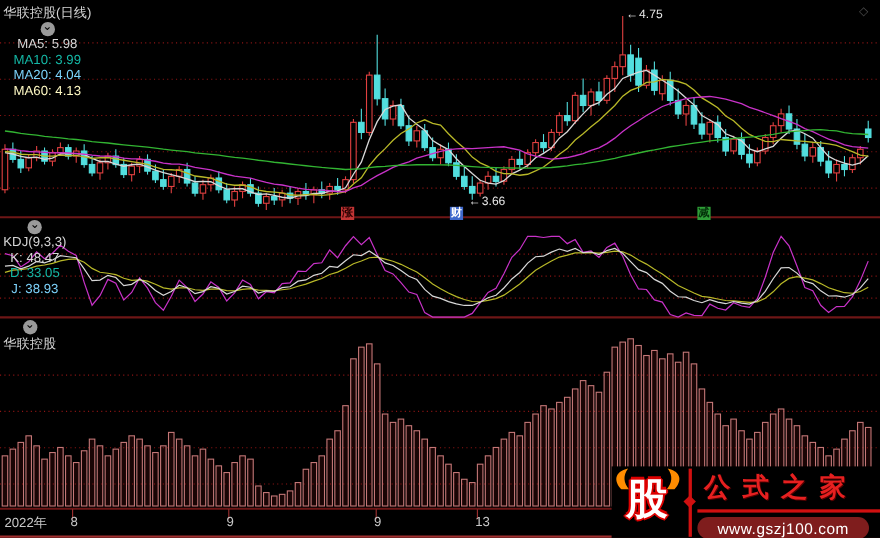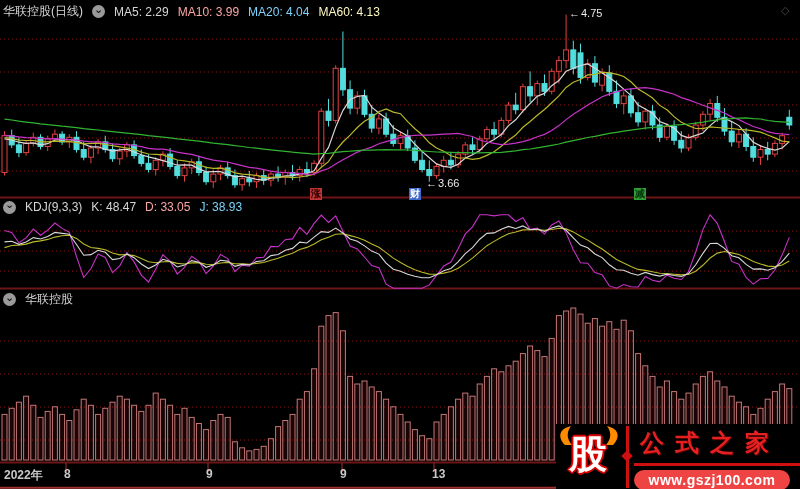--- a/index.html
+++ b/index.html
@@ -1,52 +1,52 @@
 <!DOCTYPE html>
 <html><head>
 <meta charset="utf-8">
 <style>
   html,body{margin:0;padding:0;background:#000;}
   .screen{position:relative;width:800px;height:489px;background:#000;overflow:hidden;
           font-family:"Liberation Sans",sans-serif;}
   #chart-canvas{position:absolute;left:0;top:0;}
-  .hdr{position:absolute;display:flex;align-items:center;gap:9px;font-size:12px;white-space:nowrap;}
+  .hdr{position:absolute;display:flex;align-items:center;font-size:12px;white-space:nowrap;flex-direction:column;}
   #main-hdr{left:3px;top:3px;}
   #kdj-hdr{left:3px;top:200px;}
   #chip-hdr{left:3px;top:291px;}
   .c-white{color:#d6d6d6;}
-  .c-yellow{color:#fca5a5;}
+  .c-yellow{color:#14b8a6;}
   .c-mag{color:#7dd3fc;}
   .c-green{color:#fef9c3;}
   .icon-circle{display:inline-flex;width:13px;height:13px;border-radius:50%;background:#9a9a9a;
                color:#000;align-items:center;justify-content:center;font-size:11px;line-height:1;flex:0 0 auto;}
   .icon-circle span{margin-top:-5px;}
   .diamond{position:absolute;left:781px;top:4px;color:#4a4a4a;font-size:11px;}
   .ann{position:absolute;color:#e8e8e8;font-size:11px;display:flex;gap:1px;line-height:1.2;}
   #ann-high{left:569px;top:7px;}
   #ann-low{left:426px;top:177px;}
   .marker{position:absolute;width:12px;height:12px;line-height:12px;text-align:center;font-size:10px;top:188px;font-weight:bold;}
   .m-red{left:310px;background:#c23535;color:#2a0000;}
   .m-blue{left:409px;background:#3e68cc;color:#fff;}
   .m-green{left:634px;background:#2f9e38;color:#04300a;}
   .axis{position:absolute;left:0;top:0;width:800px;height:489px;pointer-events:none;}
-  .axis span{position:absolute;top:467px;color:#c8c8c8;font-size:12px;font-weight:bold;}
+  .axis span{position:absolute;top:467px;color:#c8c8c8;font-size:12px;}
   
   .watermark{position:absolute;left:556px;top:424px;width:244px;height:65px;background:#000;
              display:flex;align-items:center;}
   .wm-logo{position:relative;width:68px;height:64px;flex:0 0 auto;}
   .horns{position:absolute;left:1px;top:0;}
   .wm-gu{position:absolute;left:13px;top:10px;font-size:38px;font-weight:bold;color:#fff;line-height:1;
          text-shadow:-2px 0 #d00,2px 0 #d00,0 -2px #d00,0 2px #d00,-1px -1px #d00,1px 1px #d00,-1px 1px #d00,1px -1px #d00;}
   .wm-div{position:relative;width:3px;height:62px;background:#d01010;margin:0 5px 0 2px;flex:0 0 auto;}
   .wm-diamond{position:absolute;left:-3px;top:26px;width:8px;height:8px;background:#d01010;transform:rotate(45deg);}
   .wm-col{display:flex;flex-direction:column;flex:1;}
   .wm-brand{color:#e62020;font-size:24px;font-weight:bold;letter-spacing:11px;white-space:nowrap;
             padding:4px 0 4px 6px;border-bottom:3px solid #d01010;text-shadow:1px 1px #5a0000;}
-  .wm-pill{margin-top:4px;background:#ef4444;color:#fff;font-weight:bold;font-size:14px;border-radius:11px;
+  .wm-pill{margin-top:4px;background:#7f1d1d;color:#fff;font-weight:normal;font-size:14px;border-radius:11px;
            padding:2px 0;text-align:center;width:156px;letter-spacing:0.5px;}
 </style>
 </head>
 <body>
 
 <div class="screen">
 
   <svg id="chart-canvas" width="800" height="489" viewBox="0 0 800 489">
       <line x1="0" y1="39" x2="800" y2="39" stroke="#8e1515" stroke-width="1" stroke-dasharray="1 3"></line>
       <line x1="0" y1="72" x2="800" y2="72" stroke="#8e1515" stroke-width="1" stroke-dasharray="1 3"></line>
@@ -405,21 +405,21 @@
       <rect x="772.4" y="391.6" width="5" height="68.4" stroke="#c47777" fill="rgba(140,30,30,0.18)" stroke-width="1"></rect>
       <rect x="779.6" y="384.0" width="5" height="76.0" stroke="#c47777" fill="rgba(140,30,30,0.18)" stroke-width="1"></rect>
       <rect x="786.8" y="388.6" width="5" height="71.4" stroke="#c47777" fill="rgba(140,30,30,0.18)" stroke-width="1"></rect>
     </svg>
 
   <div class="hdr" id="main-hdr">
     <span class="c-white">华联控股(日线)</span>
     <span class="icon-circle">
         <span>⌄</span>
       </span>
-    <span class="c-white">MA5: 2.29</span>
+    <span class="c-white">MA5: 5.98</span>
     <span class="c-yellow">MA10: 3.99</span>
     <span class="c-mag">MA20: 4.04</span>
     <span class="c-green">MA60: 4.13</span>
   </div>
 
   <span class="diamond">◇</span>
 
   <div class="ann" id="ann-high">
     <span>←</span>
       <span>4.75</span>

